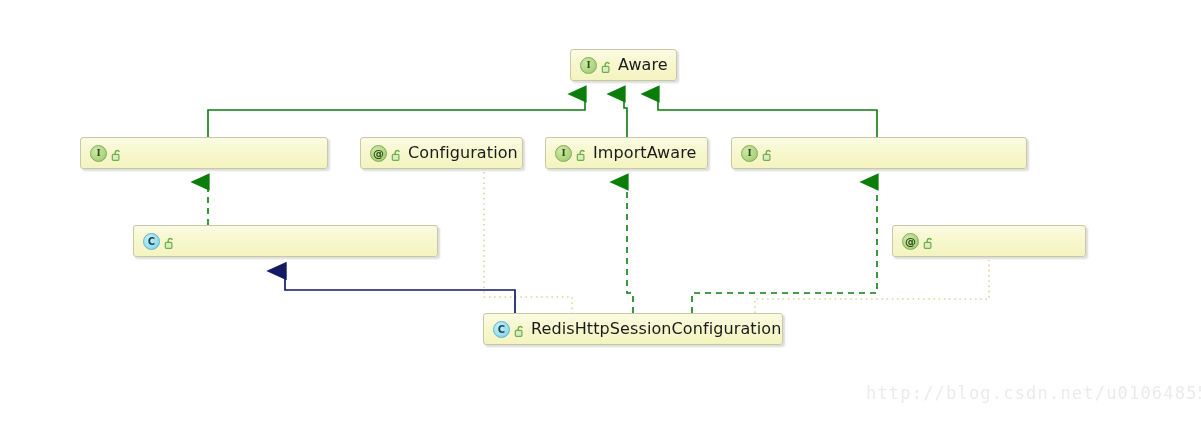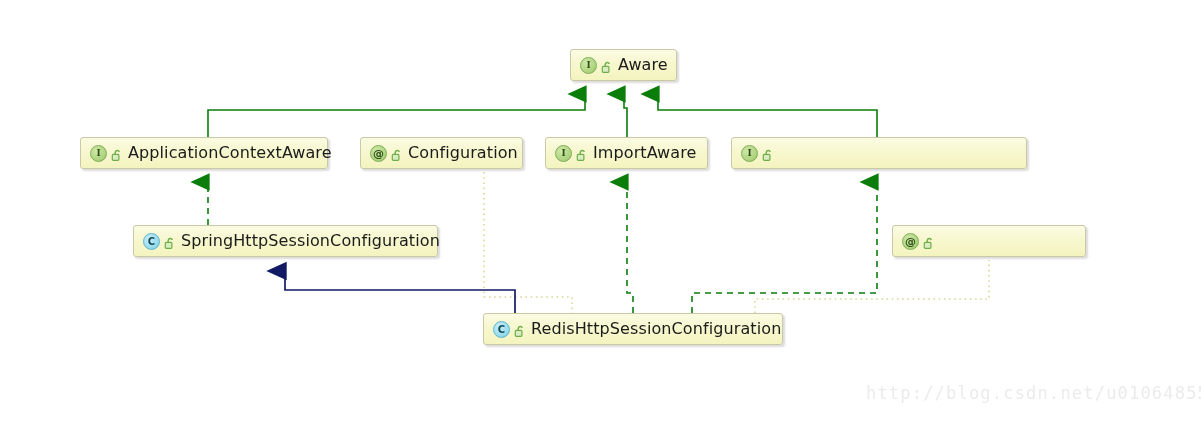--- a/index.html
+++ b/index.html
@@ -155,21 +155,20 @@
   </div>
 
   <div class="node" style="left:80px; top:137px; width:248px;">
     <span class="stereo-icon iface">I</span>
     <span class="vis-icon">
       <svg viewBox="0 0 12 13" width="12" height="13" xmlns="http://www.w3.org/2000/svg">
         <path d="M4.2 5.4 V3.4 a2.1 2.1 0 0 1 4.1 -0.45" fill="none" stroke="#6fae4a" stroke-width="1.4"></path>
         <rect x="1.3" y="5.3" width="6.6" height="6" rx="1" fill="#d9ecc2" stroke="#6fae4a" stroke-width="1.2"></rect>
       </svg>
     </span>
-    <span class="node-label">ApplicationContextAware</span>
   </div>
 
   <div class="node" style="left:360px; top:137px; width:163px;">
     <span class="stereo-icon anno">@</span>
     <span class="vis-icon">
       <svg viewBox="0 0 12 13" width="12" height="13" xmlns="http://www.w3.org/2000/svg">
         <path d="M4.2 5.4 V3.4 a2.1 2.1 0 0 1 4.1 -0.45" fill="none" stroke="#6fae4a" stroke-width="1.4"></path>
         <rect x="1.3" y="5.3" width="6.6" height="6" rx="1" fill="#d9ecc2" stroke="#6fae4a" stroke-width="1.2"></rect>
       </svg>
     </span>
@@ -198,21 +197,20 @@
   </div>
 
   <div class="node" style="left:133px; top:225px; width:305px;">
     <span class="stereo-icon clazz">C</span>
     <span class="vis-icon">
       <svg viewBox="0 0 12 13" width="12" height="13" xmlns="http://www.w3.org/2000/svg">
         <path d="M4.2 5.4 V3.4 a2.1 2.1 0 0 1 4.1 -0.45" fill="none" stroke="#6fae4a" stroke-width="1.4"></path>
         <rect x="1.3" y="5.3" width="6.6" height="6" rx="1" fill="#d9ecc2" stroke="#6fae4a" stroke-width="1.2"></rect>
       </svg>
     </span>
-    <span class="node-label">SpringHttpSessionConfiguration</span>
   </div>
 
   <div class="node" style="left:892px; top:225px; width:194px;">
     <span class="stereo-icon anno">@</span>
     <span class="vis-icon">
       <svg viewBox="0 0 12 13" width="12" height="13" xmlns="http://www.w3.org/2000/svg">
         <path d="M4.2 5.4 V3.4 a2.1 2.1 0 0 1 4.1 -0.45" fill="none" stroke="#6fae4a" stroke-width="1.4"></path>
         <rect x="1.3" y="5.3" width="6.6" height="6" rx="1" fill="#d9ecc2" stroke="#6fae4a" stroke-width="1.2"></rect>
       </svg>
     </span>

